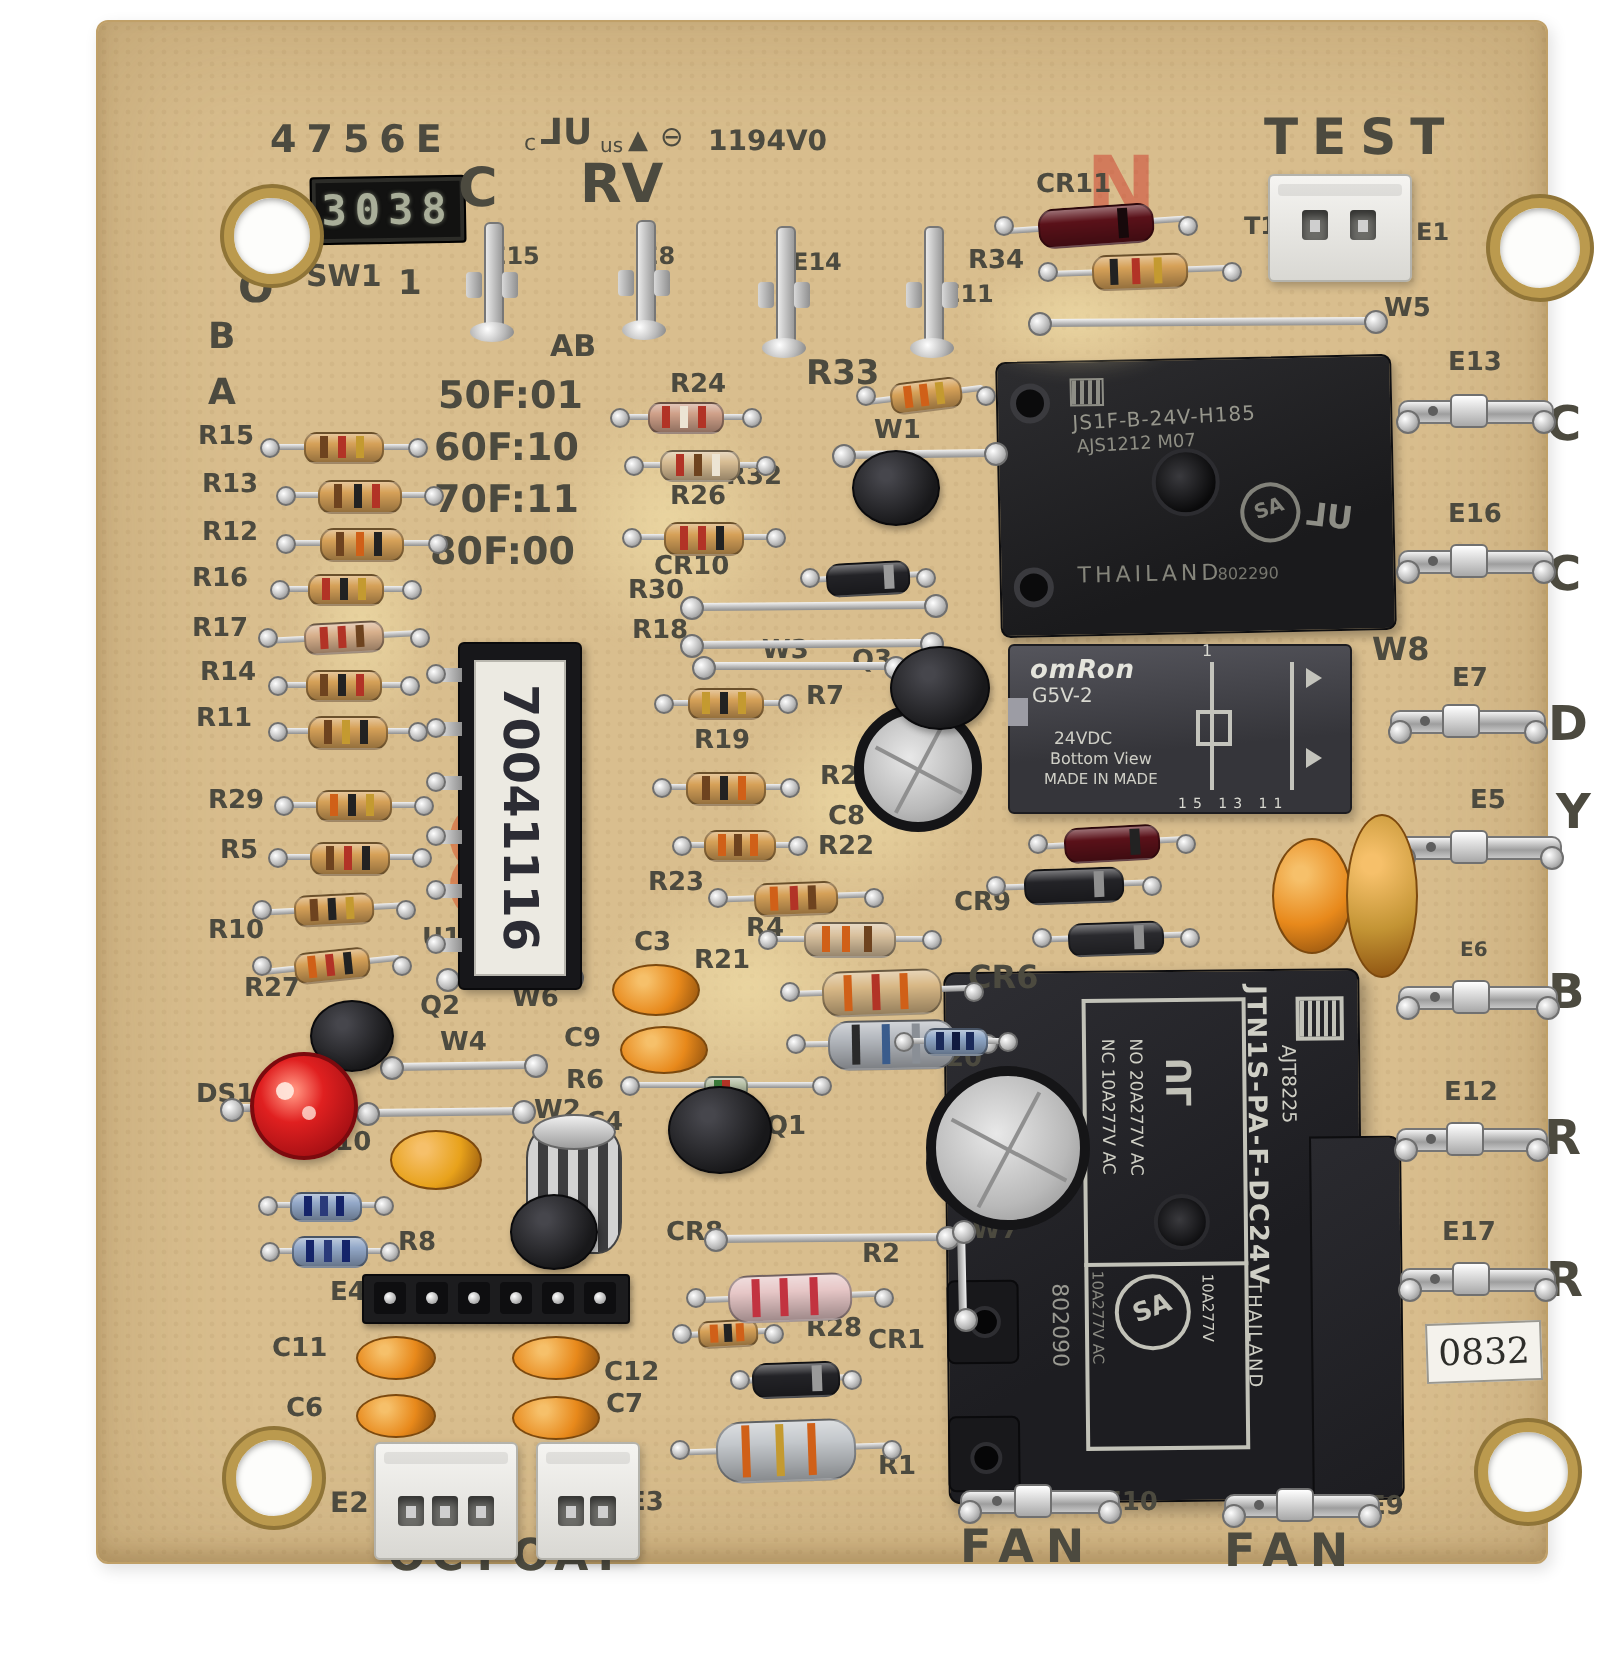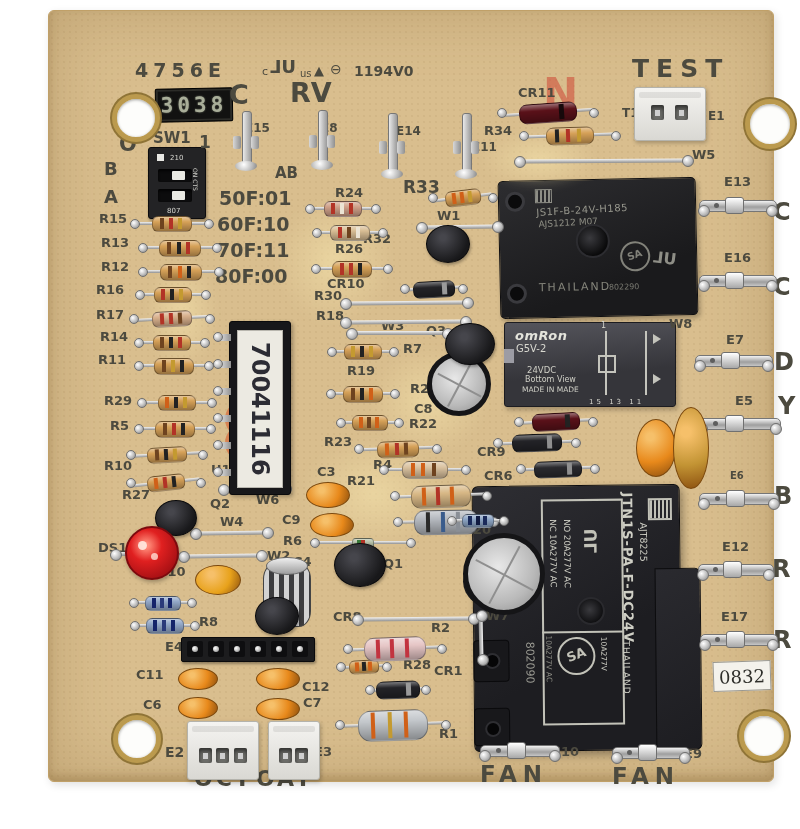--- a/index.html
+++ b/index.html
@@ -93,32 +93,20 @@
   .k1-lug{position:absolute;left:0;width:34px;height:40px;background:#18181b;border-radius:4px;border:1px solid #0a0a0c;}
   .k1-lug1{top:154px}.k1-lug2{top:222px;height:36px}
   .k1-lugdot{position:absolute;left:10px;top:12px;width:12px;height:12px;border-radius:50%;background:#060607;border:2px solid #2e2e32;}
 </style>
 </head>
 <body>
 
 <div id="stage">
   <div id="board">
 
-    <div id="dip">
-      <div class="dip-sq"></div>
-      <span class="dip-top">210</span>
-      <div class="dip-slot dip-s1">
-          <div class="dip-nub"></div>
-        </div>
-      <div class="dip-slot dip-s2">
-          <div class="dip-nub"></div>
-        </div>
-      <span class="dip-side">ON CTS</span>
-      <span class="dip-bot">807</span>
-    </div>
 
     <div id="sticker-display">
       <span>3038</span>
     </div>
 
     <div id="sticker-lot">
       <span>0832</span>
     </div>
 
     <div id="k3">
@@ -239,21 +227,21 @@
       <div style="position: absolute; left: 377px; top: 313px; font-size: 13px; line-height: 1; white-space: pre; color: rgb(76, 74, 63); font-weight: bold;">Q3</div>
       <div style="position: absolute; left: 354px; top: 331px; font-size: 13px; line-height: 1; white-space: pre; color: rgb(76, 74, 63); font-weight: bold;">R7</div>
       <div style="position: absolute; left: 298px; top: 353px; font-size: 13px; line-height: 1; white-space: pre; color: rgb(76, 74, 63); font-weight: bold;">R19</div>
       <div style="position: absolute; left: 361px; top: 371px; font-size: 13px; line-height: 1; white-space: pre; color: rgb(76, 74, 63); font-weight: bold;">R2</div>
       <div style="position: absolute; left: 365px; top: 391px; font-size: 13px; line-height: 1; white-space: pre; color: rgb(76, 74, 63); font-weight: bold;">C8</div>
       <div style="position: absolute; left: 360px; top: 406px; font-size: 13px; line-height: 1; white-space: pre; color: rgb(76, 74, 63); font-weight: bold;">R22</div>
       <div style="position: absolute; left: 275px; top: 424px; font-size: 13px; line-height: 1; white-space: pre; color: rgb(76, 74, 63); font-weight: bold;">R23</div>
       <div style="position: absolute; left: 324px; top: 447px; font-size: 13px; line-height: 1; white-space: pre; color: rgb(76, 74, 63); font-weight: bold;">R4</div>
       <div style="position: absolute; left: 298px; top: 463px; font-size: 13px; line-height: 1; white-space: pre; color: rgb(76, 74, 63); font-weight: bold;">R21</div>
       <div style="position: absolute; left: 428px; top: 434px; font-size: 13px; line-height: 1; white-space: pre; color: rgb(76, 74, 63); font-weight: bold;">CR9</div>
-      <div style="position: absolute; left: 435px; top: 458px; font-size: 13px; line-height: 1; white-space: pre; color: rgb(76, 74, 63); font-weight: bold;">CR6</div>
+      <div style="position: absolute; left: 435px; top: 470px; font-size: 16px; line-height: 1; white-space: pre; color: rgb(76, 74, 63); font-weight: bold;">CR6</div>
       <div style="position: absolute; left: 162px; top: 452px; font-size: 13px; line-height: 1; white-space: pre; color: rgb(76, 74, 63); font-weight: bold;">U1</div>
       <div style="position: absolute; left: 207px; top: 482px; font-size: 13px; line-height: 1; white-space: pre; color: rgb(76, 74, 63); font-weight: bold;">W6</div>
       <div style="position: absolute; left: 161px; top: 486px; font-size: 13px; line-height: 1; white-space: pre; color: rgb(76, 74, 63); font-weight: bold;">Q2</div>
       <div style="position: absolute; left: 171px; top: 504px; font-size: 13px; line-height: 1; white-space: pre; color: rgb(76, 74, 63); font-weight: bold;">W4</div>
       <div style="position: absolute; left: 49px; top: 530px; font-size: 13px; line-height: 1; white-space: pre; color: rgb(76, 74, 63); font-weight: bold;">DS1</div>
       <div style="position: absolute; left: 109px; top: 554px; font-size: 13px; line-height: 1; white-space: pre; color: rgb(76, 74, 63); font-weight: bold;">C10</div>
       <div style="position: absolute; left: 218px; top: 538px; font-size: 13px; line-height: 1; white-space: pre; color: rgb(76, 74, 63); font-weight: bold;">W2</div>
       <div style="position: absolute; left: 244px; top: 544px; font-size: 13px; line-height: 1; white-space: pre; color: rgb(76, 74, 63); font-weight: bold;">C4</div>
       <div style="position: absolute; left: 234px; top: 523px; font-size: 13px; line-height: 1; white-space: pre; color: rgb(76, 74, 63); font-weight: bold;">R6</div>
       <div style="position: absolute; left: 233px; top: 502px; font-size: 13px; line-height: 1; white-space: pre; color: rgb(76, 74, 63); font-weight: bold;">C9</div>
@@ -275,21 +263,21 @@
       <div style="position: absolute; left: 207px; top: 757px; font-size: 22px; line-height: 1; white-space: pre; color: rgb(76, 74, 63); font-weight: bold; letter-spacing: 3px;">OAT</div>
       <div style="position: absolute; left: 284px; top: 599px; font-size: 13px; line-height: 1; white-space: pre; color: rgb(76, 74, 63); font-weight: bold;">CR8</div>
       <div style="position: absolute; left: 382px; top: 610px; font-size: 13px; line-height: 1; white-space: pre; color: rgb(76, 74, 63); font-weight: bold;">R2</div>
       <div style="position: absolute; left: 354px; top: 647px; font-size: 13px; line-height: 1; white-space: pre; color: rgb(76, 74, 63); font-weight: bold;">R28</div>
       <div style="position: absolute; left: 385px; top: 653px; font-size: 13px; line-height: 1; white-space: pre; color: rgb(76, 74, 63); font-weight: bold;">CR1</div>
       <div style="position: absolute; left: 390px; top: 716px; font-size: 13px; line-height: 1; white-space: pre; color: rgb(76, 74, 63); font-weight: bold;">R1</div>
       <div style="position: absolute; left: 675px; top: 164px; font-size: 13px; line-height: 1; white-space: pre; color: rgb(76, 74, 63); font-weight: bold;">E13</div>
       <div style="position: absolute; left: 724px; top: 189px; font-size: 24px; line-height: 1; white-space: pre; color: rgb(76, 74, 63); font-weight: bold;">C</div>
       <div style="position: absolute; left: 675px; top: 240px; font-size: 13px; line-height: 1; white-space: pre; color: rgb(76, 74, 63); font-weight: bold;">E16</div>
       <div style="position: absolute; left: 724px; top: 264px; font-size: 24px; line-height: 1; white-space: pre; color: rgb(76, 74, 63); font-weight: bold;">C</div>
-      <div style="position: absolute; left: 620px; top: 306px; font-size: 13px; line-height: 1; white-space: pre; color: rgb(76, 74, 63); font-weight: bold;">W8</div>
+      <div style="position: absolute; left: 637px; top: 306px; font-size: 16px; line-height: 1; white-space: pre; color: rgb(76, 74, 63); font-weight: bold;">W8</div>
       <div style="position: absolute; left: 677px; top: 322px; font-size: 13px; line-height: 1; white-space: pre; color: rgb(76, 74, 63); font-weight: bold;">E7</div>
       <div style="position: absolute; left: 725px; top: 339px; font-size: 24px; line-height: 1; white-space: pre; color: rgb(76, 74, 63); font-weight: bold;">D</div>
       <div style="position: absolute; left: 686px; top: 383px; font-size: 13px; line-height: 1; white-space: pre; color: rgb(76, 74, 63); font-weight: bold;">E5</div>
       <div style="position: absolute; left: 729px; top: 383px; font-size: 24px; line-height: 1; white-space: pre; color: rgb(76, 74, 63); font-weight: bold;">Y</div>
       <div style="position: absolute; left: 681px; top: 460px; font-size: 10px; line-height: 1; white-space: pre; color: rgb(76, 74, 63); font-weight: bold;">E6</div>
       <div style="position: absolute; left: 725px; top: 473px; font-size: 24px; line-height: 1; white-space: pre; color: rgb(76, 74, 63); font-weight: bold;">B</div>
       <div style="position: absolute; left: 673px; top: 529px; font-size: 13px; line-height: 1; white-space: pre; color: rgb(76, 74, 63); font-weight: bold;">E12</div>
       <div style="position: absolute; left: 723px; top: 546px; font-size: 24px; line-height: 1; white-space: pre; color: rgb(76, 74, 63); font-weight: bold;">R</div>
       <div style="position: absolute; left: 672px; top: 599px; font-size: 13px; line-height: 1; white-space: pre; color: rgb(76, 74, 63); font-weight: bold;">E17</div>
       <div style="position: absolute; left: 724px; top: 617px; font-size: 24px; line-height: 1; white-space: pre; color: rgb(76, 74, 63); font-weight: bold;">R</div>

